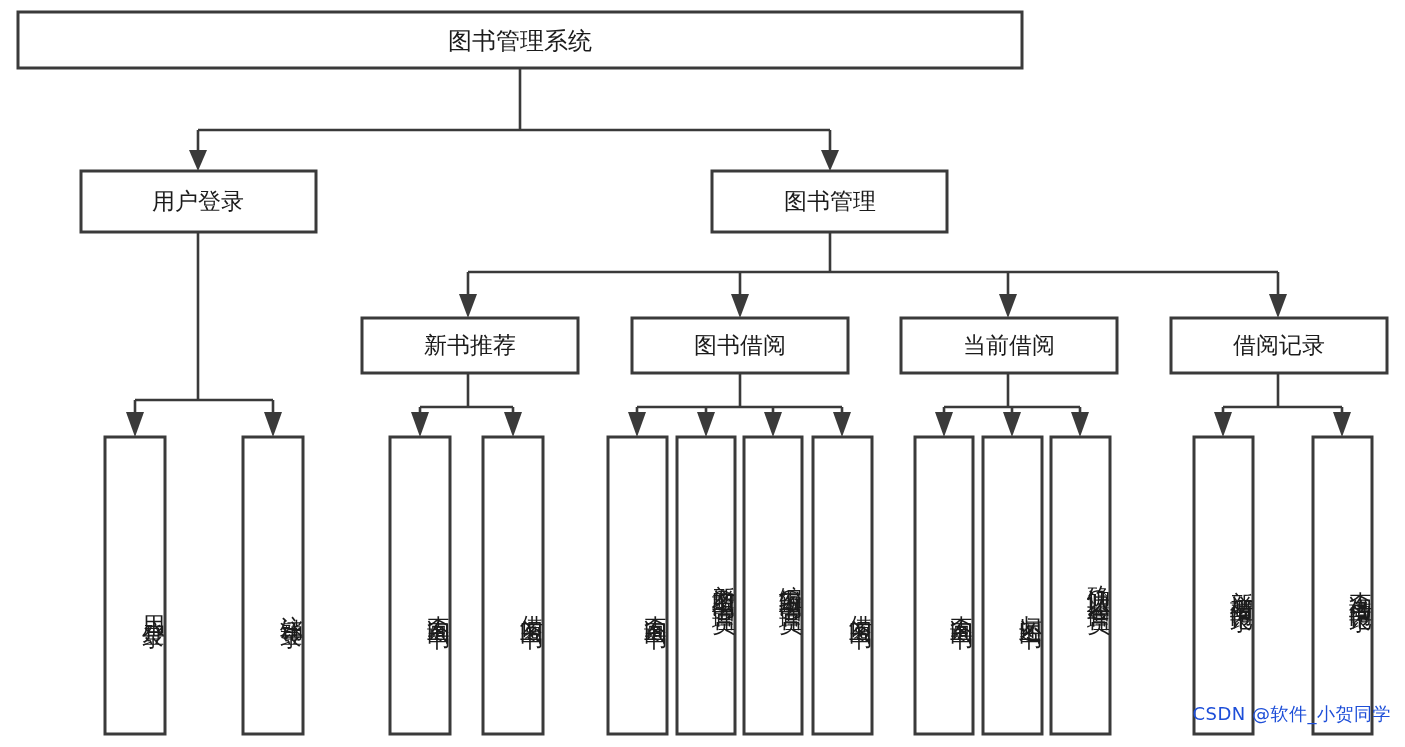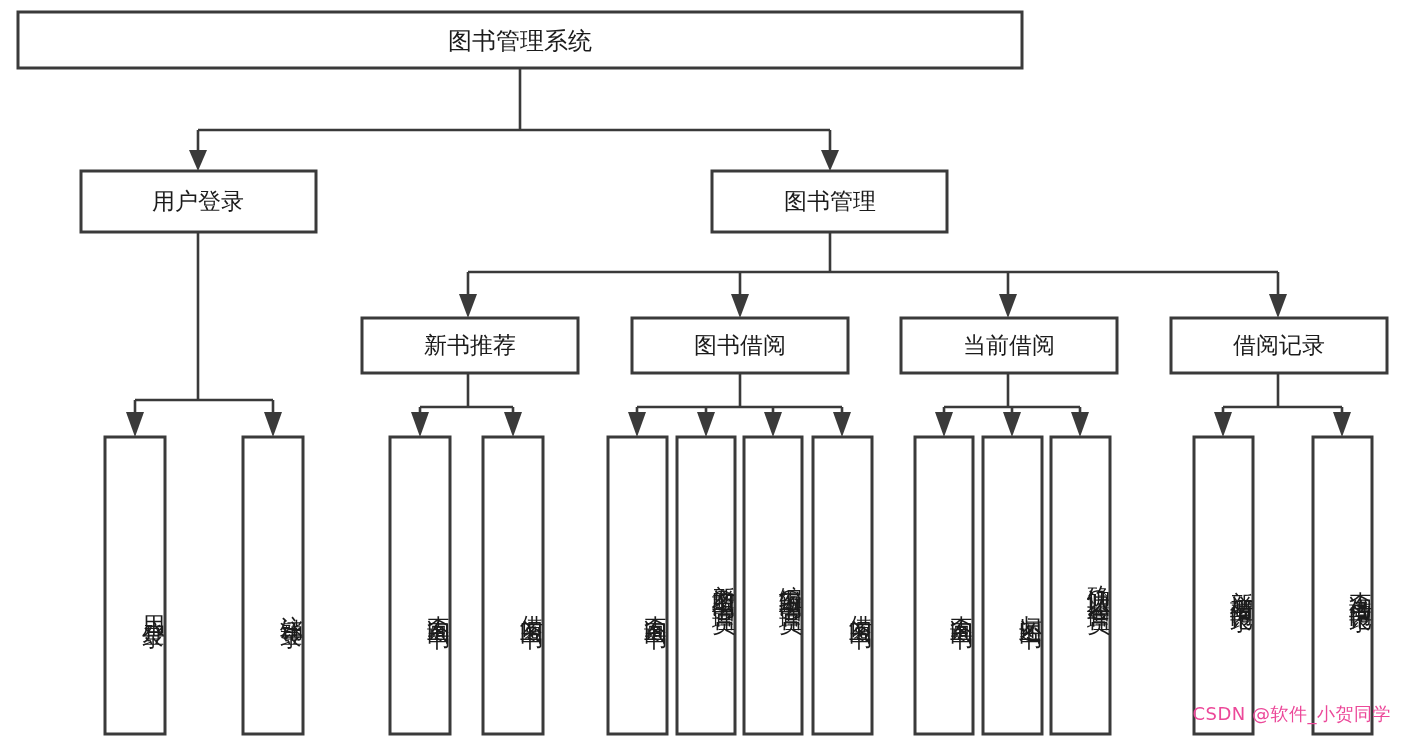--- a/index.html
+++ b/index.html
@@ -68,21 +68,21 @@
     white-space: nowrap;
     text-align: center;
     pointer-events: none;
   }
   .watermark {
     position: absolute;
     right: 14px;
     bottom: 6px;
     font-family: "DejaVu Sans", "Liberation Sans", sans-serif;
     font-size: 18px;
-    color: #ec4899;
+    color: #1d4ed8;
     white-space: nowrap;
     letter-spacing: 0.5px;
     margin-top: 34px;
   }
 </style>
 </head>
 <body>
 
 <div id="diagram-root">
 

